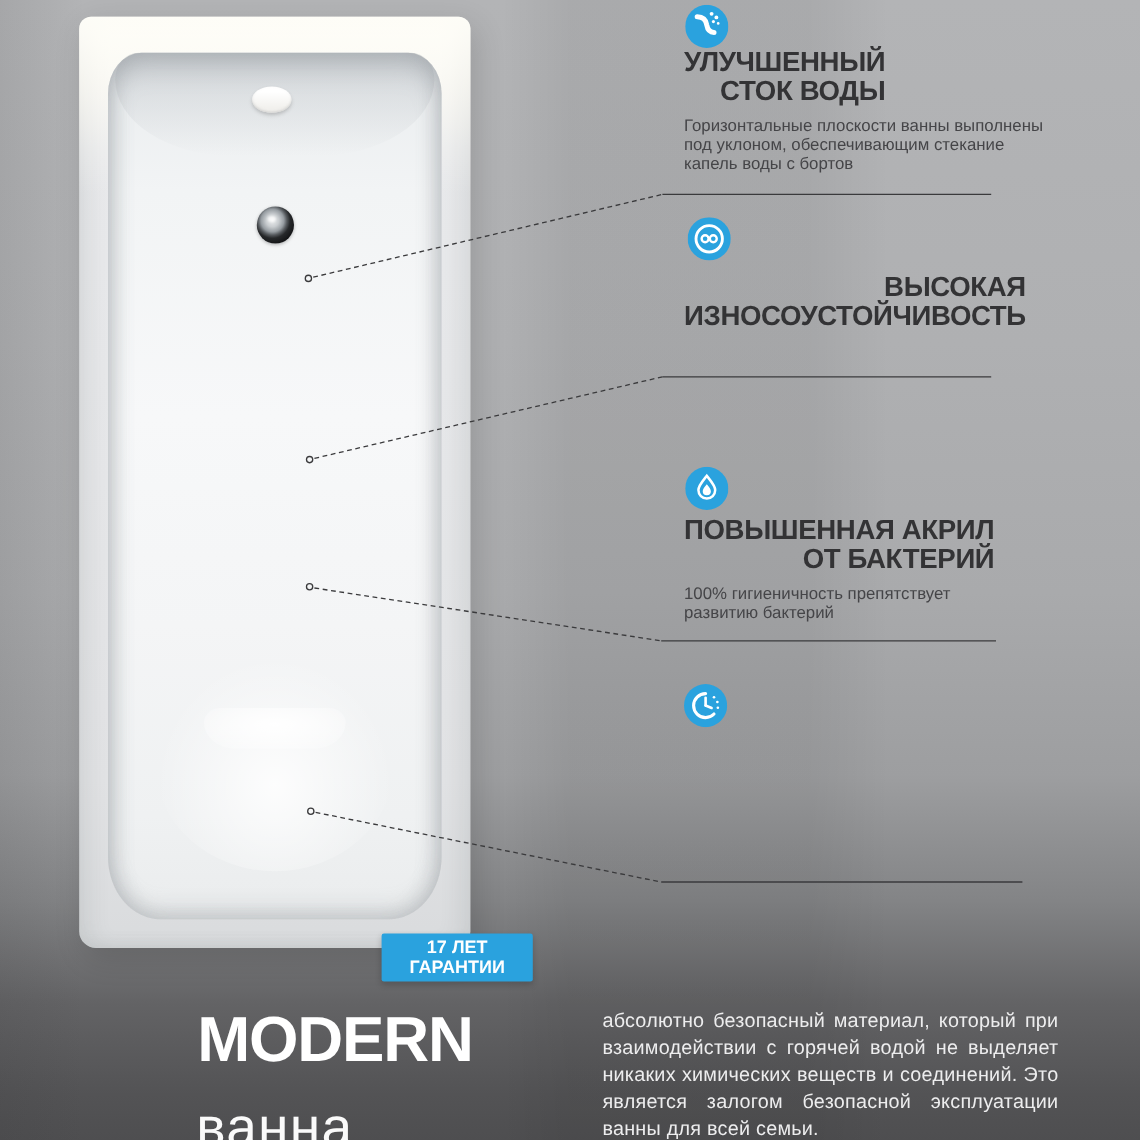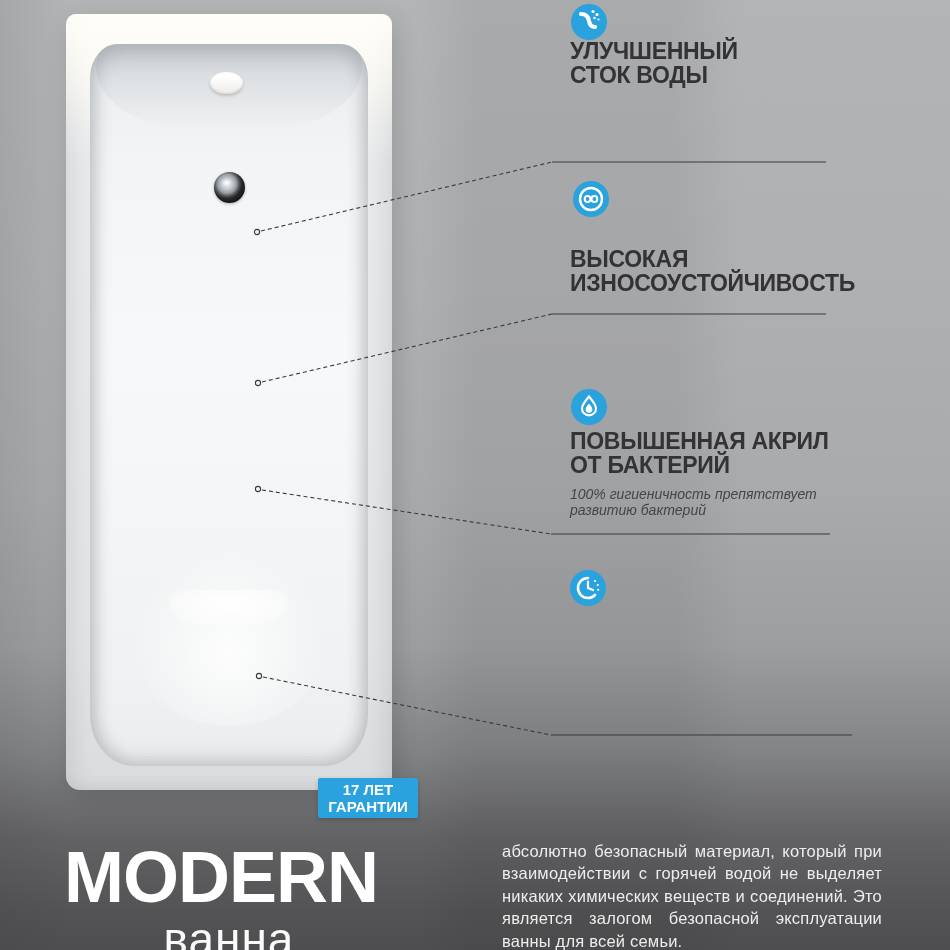--- a/index.html
+++ b/index.html
@@ -41,32 +41,32 @@
   .drain{position:absolute;left:148px;top:158px;width:31px;height:31px;border-radius:50%;
     background:radial-gradient(circle at 42% 38%,#eceeef 0%,#c9cdd0 20%,#969ca1 36%,#55595d 46%,#26282a 56%,#121315 76%,#323537 96%);
     box-shadow:0 1px 3px rgba(0,0,0,0.28);}
   .drain::after{content:"";position:absolute;left:9px;top:8px;width:7px;height:5px;border-radius:50%;
     background:rgba(255,255,255,0.75);filter:blur(1px);}
   
   svg.overlay{position:absolute;left:0;top:0;}
   
   .f-icon{position:absolute;width:36px;height:36px;}
   .f-title{position:absolute;left:570px;white-space:pre-line;font-weight:bold;font-size:23px;
-    line-height:23.5px;letter-spacing:-0.3px;color:#333335;}
+    line-height:23.5px;letter-spacing:-0.3px;color:#333335;text-align:right;}
   .f-desc{position:absolute;left:570px;white-space:pre-line;font-size:14px;line-height:16px;color:#454548;width:300px;}
   
-  .badge{position:absolute;left:318px;top:778px;width:100px;height:40px;border-radius:2px;
+  .badge{position:absolute;left:318px;top:778px;width:126px;height:40px;border-radius:2px;
     background:#2aa2de;display:flex;flex-direction:column;align-items:center;justify-content:center;
     color:#fff;font-weight:bold;font-size:15px;line-height:17px;box-shadow:0 2px 5px rgba(0,0,0,0.18);}
   .material-title{position:absolute;left:503px;top:786px;font-weight:bold;font-size:31px;
     letter-spacing:0.4px;color:#fdfdfd;}
   .material-text{position:absolute;left:502px;top:840px;width:380px;font-size:16.5px;line-height:22.4px;
     color:#ededee;text-align:justify;letter-spacing:0.2px;}
-  .product-name{position:absolute;left:64px;top:836px;width:330px;text-align:left;
-    font-weight:bold;font-size:72px;letter-spacing:-1px;color:#ffffff;}
+  .product-name{position:absolute;left:64px;top:836px;width:330px;text-align:right;
+    font-weight:bold;font-size:53px;letter-spacing:-1px;color:#ffffff;}
   .product-type{position:absolute;left:64px;top:912px;width:330px;text-align:center;
     font-size:46px;letter-spacing:1px;color:#fafafa;}
 </style>
 </head>
 <body>
 
 <div id="stage">
 
   <div class="tub">
     <div class="rim-light"></div>
@@ -99,38 +99,41 @@
   <svg class="f-icon" style="left:571px;top:4px;" viewBox="0 0 36 36">
     <circle cx="18" cy="18" r="18" fill="#2aa2de"></circle>
     <path d="M10 10 q7 0 8 7 q1 6 6 6" stroke="#fff" stroke-width="4.2" fill="none" stroke-linecap="round"></path>
     <circle cx="22" cy="7.5" r="1.6" fill="#fff"></circle>
       <circle cx="26" cy="10.5" r="1.6" fill="#fff"></circle>
     <circle cx="23.5" cy="14" r="1.3" fill="#fff"></circle>
       <circle cx="27.5" cy="15.5" r="1.1" fill="#fff"></circle>
   </svg>
   <div class="f-title" style="top:40px;">УЛУЧШЕННЫЙ
 СТОК ВОДЫ</div>
+  <div class="f-desc" style="top:96px;">Горизонтальные плоскости ванны выполнены
+под уклоном, обеспечивающим стекание
+капель воды с бортов</div>
 
   <svg class="f-icon" style="left:573px;top:181px;" viewBox="0 0 36 36">
     <circle cx="18" cy="18" r="18" fill="#2aa2de"></circle>
     <circle cx="18" cy="18" r="11" stroke="#fff" stroke-width="2.4" fill="none"></circle>
     <circle cx="14.6" cy="18" r="2.9" stroke="#fff" stroke-width="2" fill="none"></circle>
     <circle cx="21.4" cy="18" r="2.9" stroke="#fff" stroke-width="2" fill="none"></circle>
   </svg>
-  <div class="f-title" style="top:228px;margin-top:20px;">ВЫСОКАЯ
+  <div class="f-title" style="top:228px;">ВЫСОКАЯ
 ИЗНОСОУСТОЙЧИВОСТЬ</div>
 
   <svg class="f-icon" style="left:571px;top:389px;" viewBox="0 0 36 36">
     <circle cx="18" cy="18" r="18" fill="#2aa2de"></circle>
     <path d="M18 7.5 C22 12.5 25 15.8 25 19.4 a7 7 0 0 1 -14 0 C11 15.8 14 12.5 18 7.5 Z" stroke="#fff" stroke-width="2.1" fill="none"></path>
     <path d="M18 14.5 C20 17 21.4 18.6 21.4 20.3 a3.4 3.4 0 0 1 -6.8 0 C14.6 18.6 16 17 18 14.5 Z" fill="#fff"></path>
   </svg>
   <div class="f-title" style="top:430px;">ПОВЫШЕННАЯ АКРИЛ
 ОТ БАКТЕРИЙ</div>
-  <div class="f-desc" style="top:486px;font-style:italic;">100% гигиеничность препятствует
+  <div class="f-desc" style="top:486px;">100% гигиеничность препятствует
 развитию бактерий</div>
 
   <svg class="f-icon" style="left:570px;top:570px;" viewBox="0 0 36 36">
     <circle cx="18" cy="18" r="18" fill="#2aa2de"></circle>
     <path d="M18 8 A10 10 0 1 0 18 28 A10 10 0 0 0 25 25" stroke="#fff" stroke-width="2.6" fill="none" stroke-linecap="round"></path>
     <circle cx="25" cy="11" r="1.1" fill="#fff"></circle>
       <circle cx="27.8" cy="15" r="1.1" fill="#fff"></circle>
     <circle cx="28.2" cy="19.8" r="1.1" fill="#fff"></circle>
     <line x1="18" y1="18" x2="18" y2="11.5" stroke="#fff" stroke-width="2.2" stroke-linecap="round"></line>
     <line x1="18" y1="18" x2="23" y2="20" stroke="#fff" stroke-width="2.2" stroke-linecap="round"></line>

